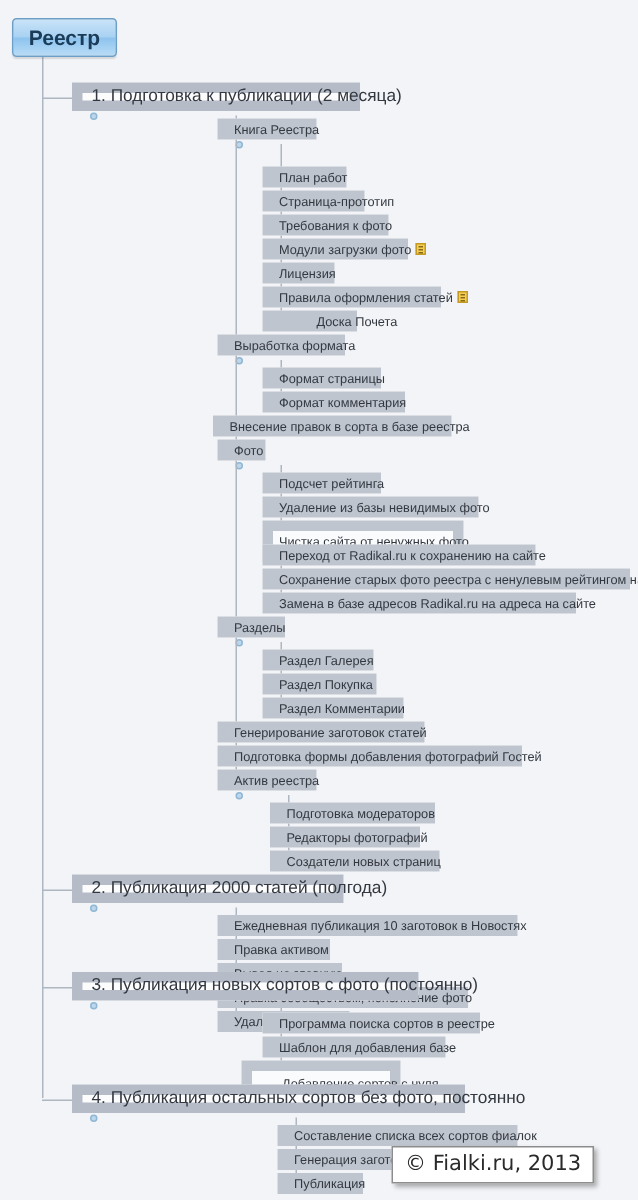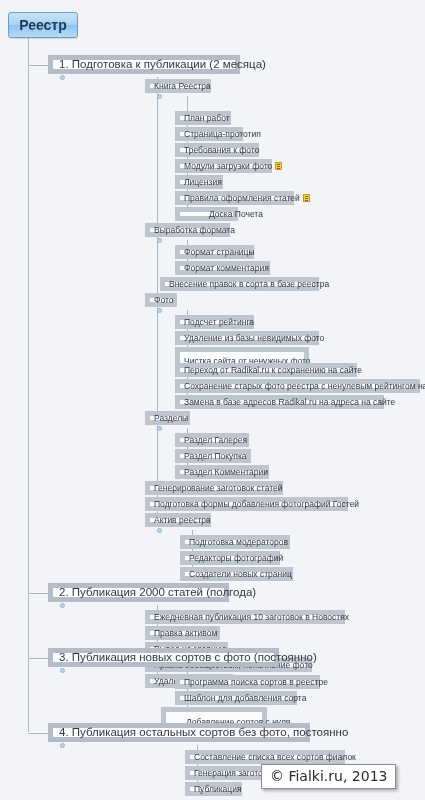--- a/index.html
+++ b/index.html
@@ -18,21 +18,21 @@
     position: relative;
     width: 425px;
     height: 800px;
   }
 
   
   .node {
     position: absolute;
     box-sizing: border-box;
     background: #fbfbfc;
-    border: 5px solid #0c4a6e;
+    border: 7px solid #0c4a6e;
     color: #333840;
     white-space: nowrap;
     line-height: 1;
     display: flex;
     align-items: center;
   }
   .node.root {
     background: linear-gradient(to bottom, #c9e3f8 0%, #a9d2f2 48%, #8ec3ee 52%, #b9dcf6 100%);
     border: 1px solid #6d9fc6;
     border-radius: 3px;
@@ -216,21 +216,21 @@
       </div>
       <div class="node lvl2" style="left: 145px; top: 223px; width: 85px; height: 14px;">
         <span>Выработка формата</span>
       </div>
       <div class="node lvl3" style="left: 175px; top: 245px; width: 79px; height: 14px;">
         <span>Формат страницы</span>
       </div>
       <div class="node lvl3" style="left: 175px; top: 261px; width: 95px; height: 14px;">
         <span>Формат комментария</span>
       </div>
-      <div class="node lvl2" style="left: 160px; top: 277px; width: 159px; height: 14px; align-items: center;">
+      <div class="node lvl2" style="left: 142px; top: 277px; width: 159px; height: 14px; align-items: center;">
         <span>Внесение правок в сорта в базе реестра</span>
       </div>
       <div class="node lvl2" style="left: 145px; top: 293px; width: 32px; height: 14px;">
         <span>Фото</span>
       </div>
       <div class="node lvl3" style="left: 175px; top: 315px; width: 79px; height: 14px;">
         <span>Подсчет рейтинга</span>
       </div>
       <div class="node lvl3" style="left: 175px; top: 331px; width: 144px; height: 14px;">
         <span>Удаление из базы невидимых фото</span>
@@ -295,21 +295,21 @@
       <div class="node lvl3" style="left: 145px; top: 674px; width: 88px; height: 14px;">
         <span>Удаление с главной</span>
       </div>
       <div class="node lvl1" style="left: 48px; top: 648px; width: 231px; height: 19px;">
         <span>3. Публикация новых сортов с фото (постоянно)</span>
       </div>
       <div class="node lvl3" style="left: 175px; top: 675px; width: 145px; height: 14px;">
         <span>Программа поиска сортов в реестре</span>
       </div>
       <div class="node lvl3" style="left: 175px; top: 691px; width: 122px; height: 14px;">
-        <span>Шаблон для добавления сорта</span>
+        <span>Шаблон для добавления базе</span>
       </div>
       <div class="node lvl3" style="left: 161px; top: 707px; width: 106px; height: 31px; padding-left: 20px;">
         <span>Добавление сортов с нуля</span>
       </div>
       <div class="node lvl1" style="left: 48px; top: 723px; width: 262px; height: 19px;">
         <span>4. Публикация остальных сортов без фото, постоянно</span>
       </div>
       <div class="node lvl3" style="left: 185px; top: 750px; width: 160px; height: 14px;">
         <span>Составление списка всех сортов фиалок</span>
       </div>

